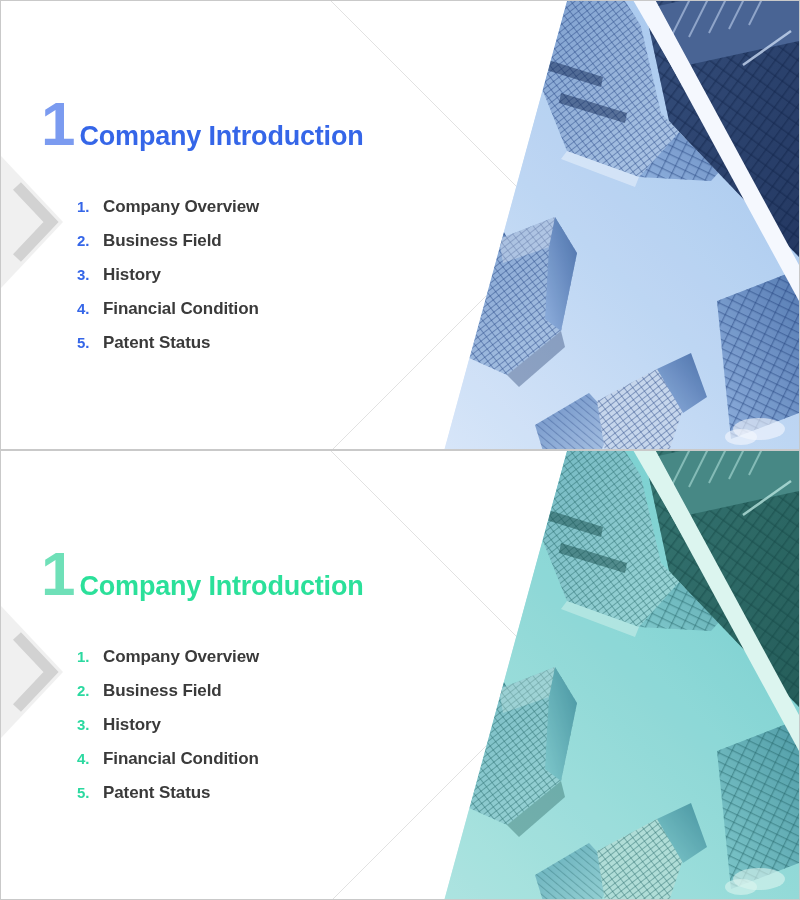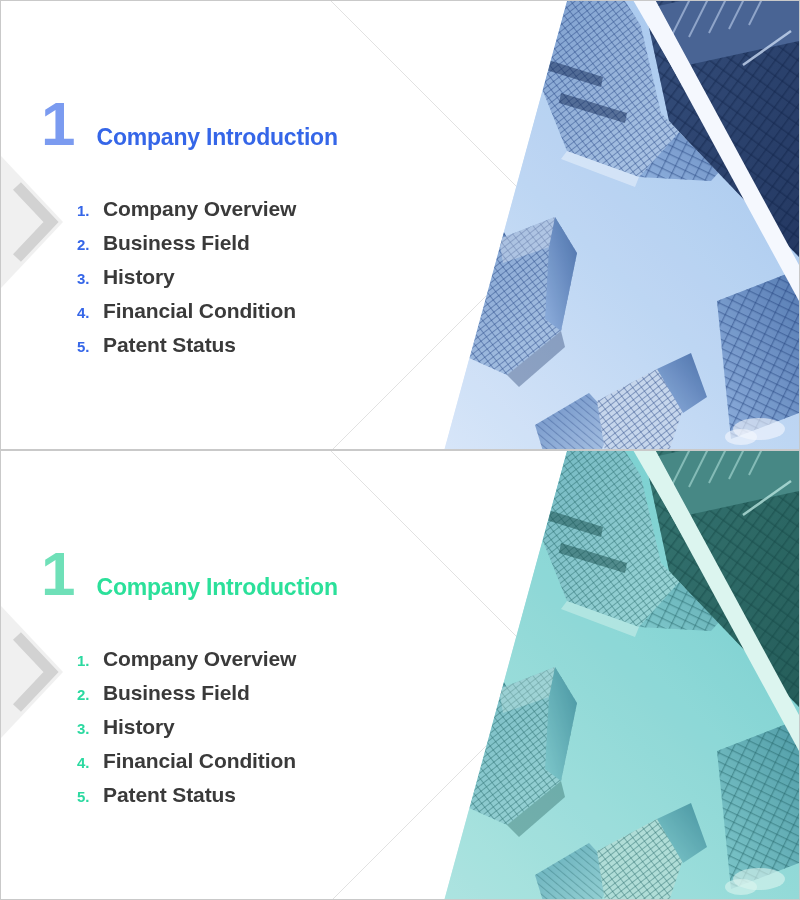--- a/index.html
+++ b/index.html
@@ -71,24 +71,24 @@
     align-items: baseline;
     z-index: 4;
   }
   .section-number {
     font-size: 62px;
     font-weight: bold;
     line-height: 1;
     letter-spacing: -1px;
   }
   .section-title {
-    font-size: 23px;
+    font-size: 27px;
     font-weight: bold;
     line-height: 1;
-    margin-left: 22px;
+    margin-left: 5px;
     letter-spacing: -0.2px;
   }
 
   .agenda {
     position: absolute;
     left: 76px;
     top: 196px;
     z-index: 4;
     list-style: none;
     margin: 0;
@@ -99,21 +99,21 @@
     align-items: baseline;
     height: 34px;
   }
   .agenda-num {
     font-size: 15px;
     font-weight: bold;
     width: 26px;
     flex: 0 0 26px;
   }
   .agenda-label {
-    font-size: 21px;
+    font-size: 17px;
     font-weight: bold;
     color: #3a3a3a;
     letter-spacing: -0.1px;
   }
 </style>
 </head>
 <body>
 
 <div class="deck">
 

